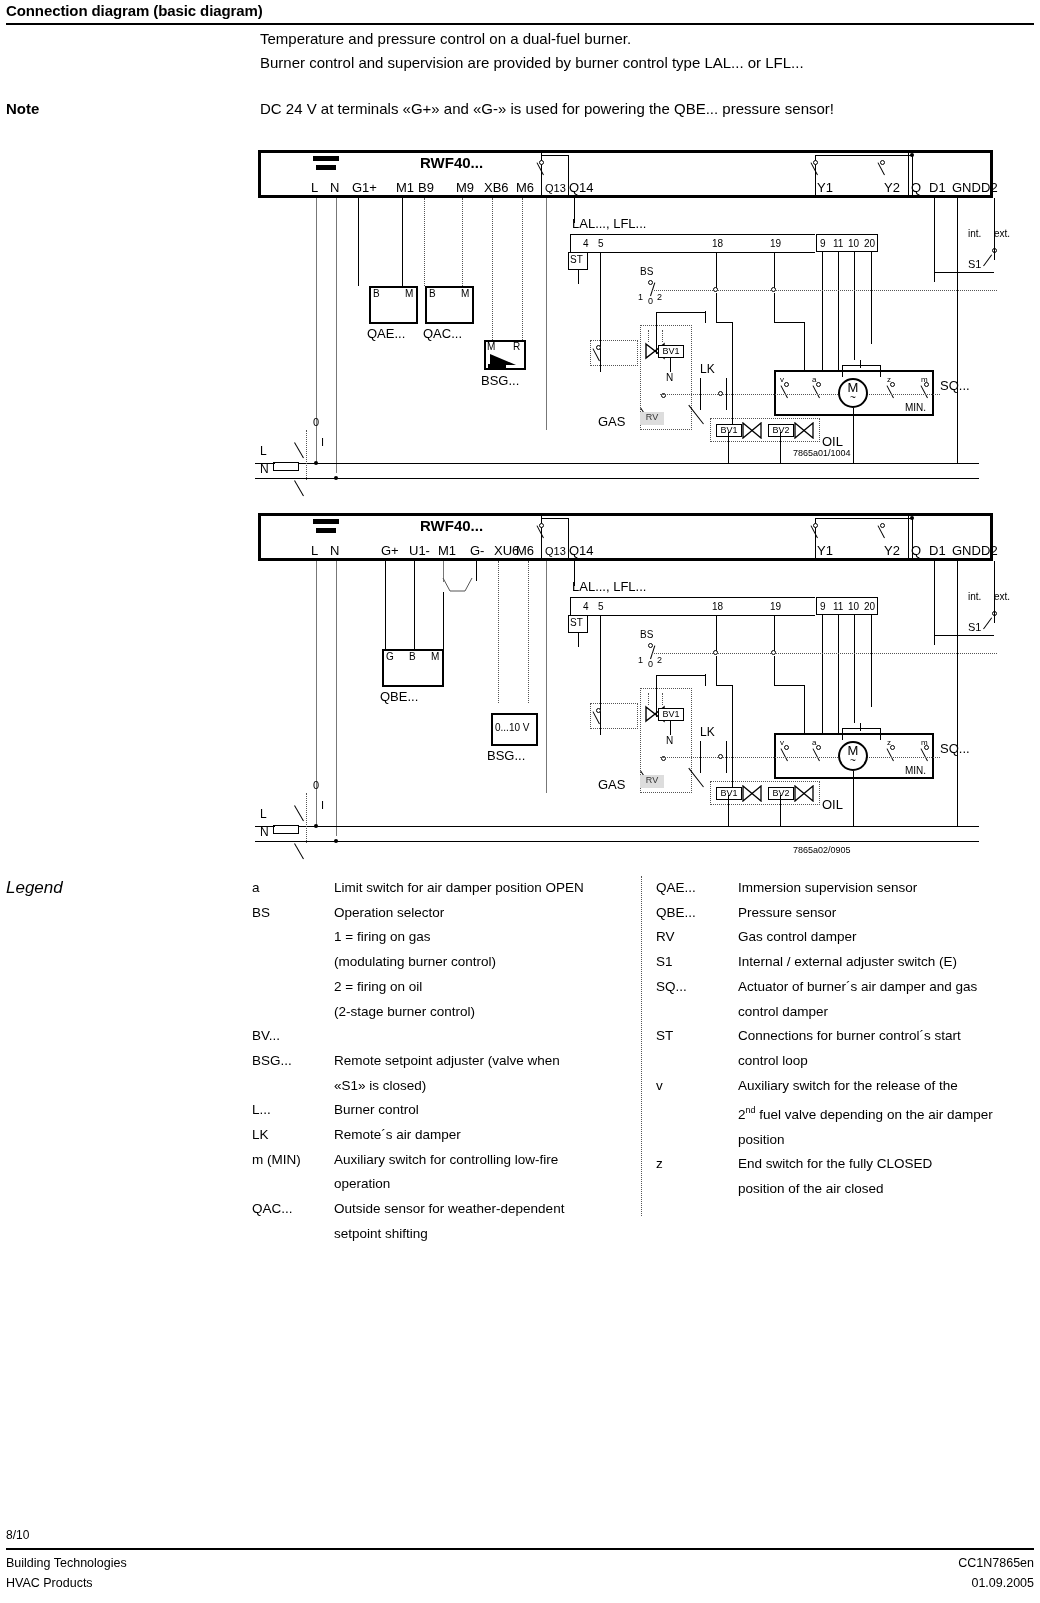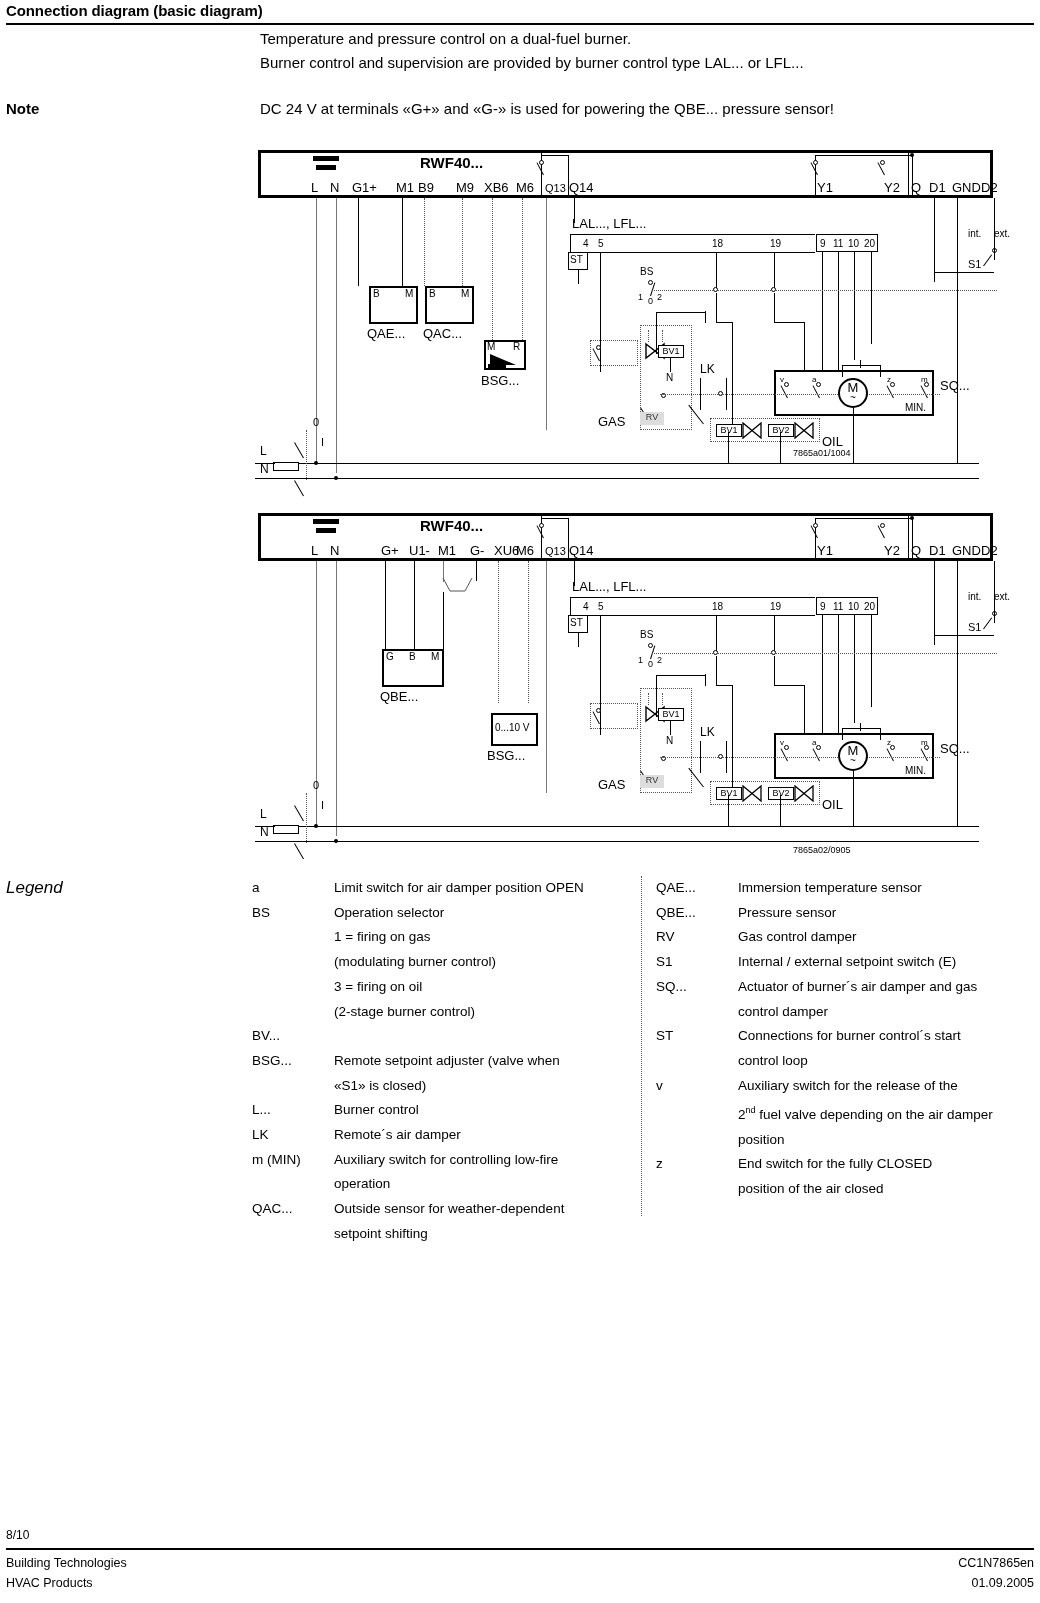--- a/index.html
+++ b/index.html
@@ -571,21 +571,21 @@
       <div class="leg-row">
         <div class="leg-key"></div>
         <div class="leg-val">1 = firing on gas</div>
       </div>
       <div class="leg-row">
         <div class="leg-key"></div>
         <div class="leg-val">(modulating burner control)</div>
       </div>
       <div class="leg-row">
         <div class="leg-key"></div>
-        <div class="leg-val">3 = firing on oil</div>
+        <div class="leg-val">2 = firing on oil</div>
       </div>
       <div class="leg-row">
         <div class="leg-key"></div>
         <div class="leg-val">(2-stage burner control)</div>
       </div>
       <div class="leg-row">
         <div class="leg-key">BV...</div>
       </div>
       <div class="leg-row">
         <div class="leg-key">BSG...</div>
@@ -616,33 +616,33 @@
         <div class="leg-val">Outside sensor for weather-dependent</div>
       </div>
       <div class="leg-row">
         <div class="leg-key"></div>
         <div class="leg-val">setpoint shifting</div>
       </div>
     </div>
   <div class="legend leg-col-r" id="legend-right">
       <div class="leg-row">
         <div class="leg-key">QAE...</div>
-        <div class="leg-val">Immersion temperature sensor</div>
+        <div class="leg-val">Immersion supervision sensor</div>
       </div>
       <div class="leg-row">
         <div class="leg-key">QBE...</div>
         <div class="leg-val">Pressure sensor</div>
       </div>
       <div class="leg-row">
         <div class="leg-key">RV</div>
         <div class="leg-val">Gas control damper</div>
       </div>
       <div class="leg-row">
         <div class="leg-key">S1</div>
-        <div class="leg-val">Internal / external setpoint switch (E)</div>
+        <div class="leg-val">Internal / external adjuster switch (E)</div>
       </div>
       <div class="leg-row">
         <div class="leg-key">SQ...</div>
         <div class="leg-val">Actuator of burner´s air damper and gas</div>
       </div>
       <div class="leg-row">
         <div class="leg-key"></div>
         <div class="leg-val">control damper</div>
       </div>
       <div class="leg-row">

